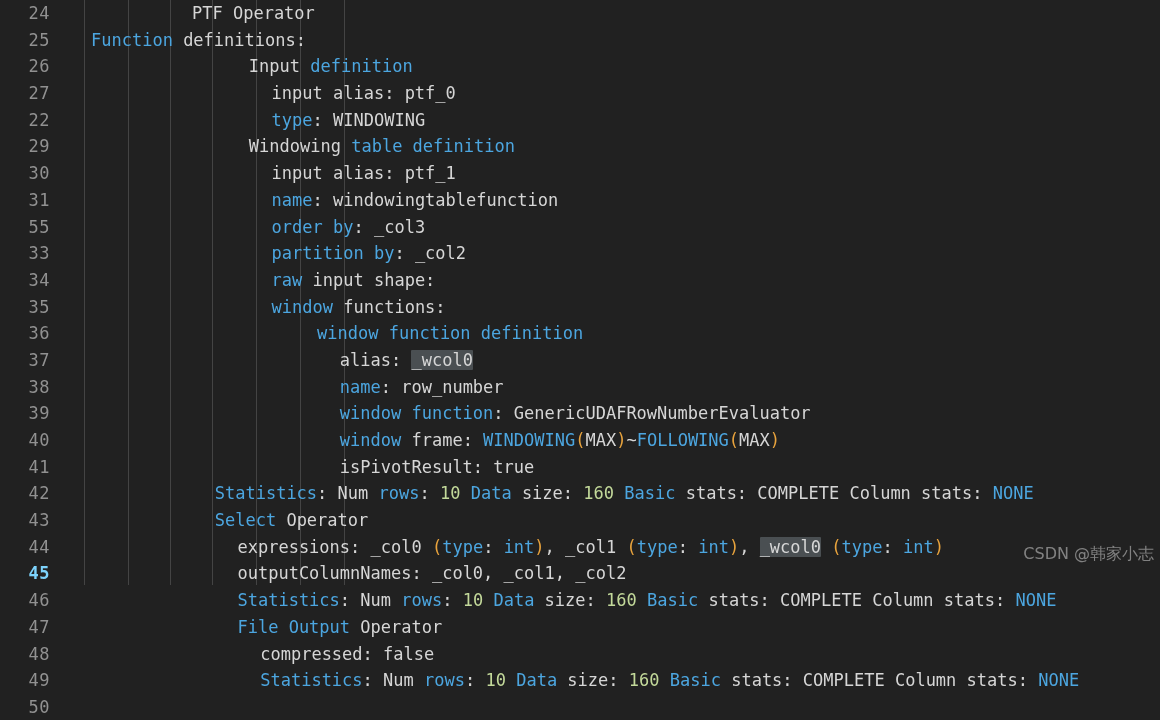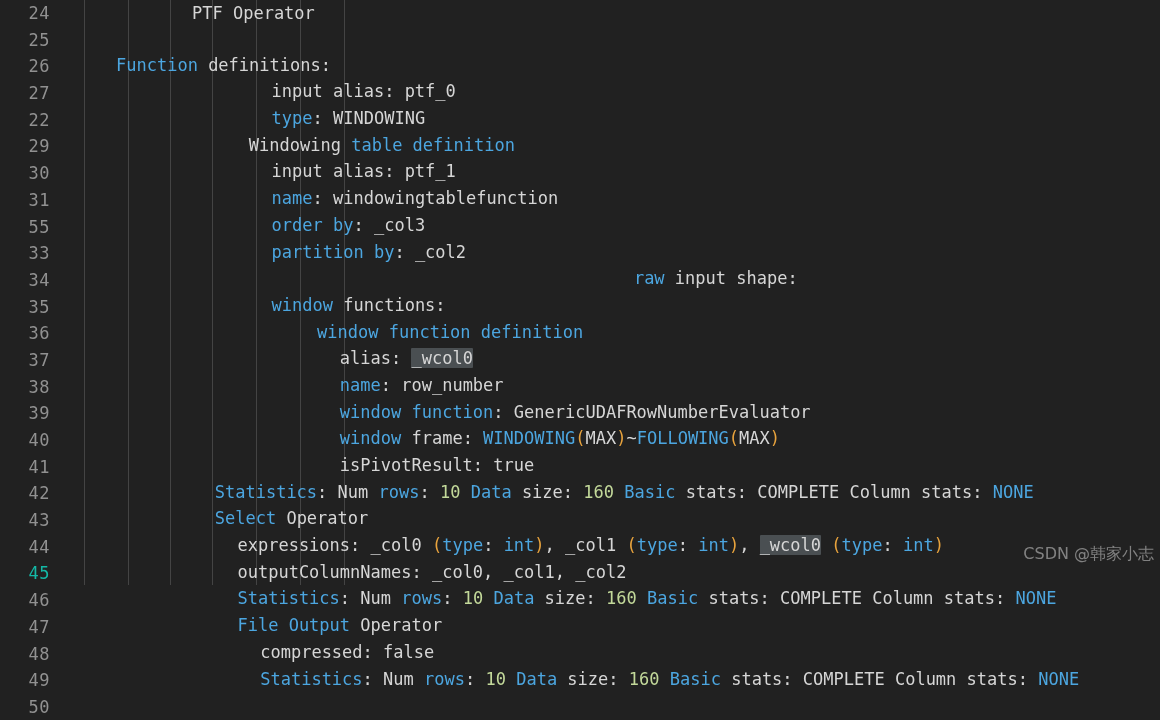--- a/index.html
+++ b/index.html
@@ -39,22 +39,22 @@
   .ln {
     height: 26.7px;
     line-height: 26.7px;
     font-size: 17px;
     color: #919191;
     padding-right: 8px;
     box-sizing: border-box;
     letter-spacing: .5px;
   }
   .ln.active {
-    color: #14b8a6;
-    font-weight: normal;
+    color: #7dd3fc;
+    font-weight: bold;
   }
   #code {
     position: absolute;
     left: 0; top: 0;
     width: 1160px;
     height: 720px;
     z-index: 2;
   }
   .cl {
     height: 26.7px;
@@ -123,29 +123,30 @@
       <div class="ln active">45</div>
       <div class="ln">46</div>
       <div class="ln">47</div>
       <div class="ln">48</div>
       <div class="ln">49</div>
       <div class="ln">50</div>
     </div>
 
   <div id="code">
       <div class="cl" style="padding-left: 192px;"><span class="tx">PTF Operator</span></div>
-      <div class="cl" style="padding-left: 116px; margin-top: 25px;"><span class="kw">Function</span><span class="tx"> definitions:</span></div>
+      <div class="cl" style="padding-left: 91px;"><span class="kw">Function</span><span class="tx"> definitions:</span></div>
+      <div class="cl" style="padding-left: 248.85px;"><span class="tx">Input </span><span class="kw">definition</span></div>
       <div class="cl" style="padding-left: 271.59px;"><span class="tx">input alias: ptf_0</span></div>
       <div class="cl" style="padding-left: 271.59px;"><span class="kw">type</span><span class="tx">: WINDOWING</span></div>
       <div class="cl" style="padding-left: 248.85px;"><span class="tx">Windowing </span><span class="kw">table definition</span></div>
       <div class="cl" style="padding-left: 271.59px;"><span class="tx">input alias: ptf_1</span></div>
       <div class="cl" style="padding-left: 271.59px;"><span class="kw">name</span><span class="tx">: windowingtablefunction</span></div>
       <div class="cl" style="padding-left: 271.59px;"><span class="kw">order by</span><span class="tx">: _col3</span></div>
       <div class="cl" style="padding-left: 271.59px;"><span class="kw">partition by</span><span class="tx">: _col2</span></div>
-      <div class="cl" style="padding-left: 271.59px; text-align: center;"><span class="kw">raw</span><span class="tx"> input shape:</span></div>
+      <div class="cl" style="padding-left: 271.59px;"><span class="kw">raw</span><span class="tx"> input shape:</span></div>
       <div class="cl" style="padding-left: 271.59px;"><span class="kw">window</span><span class="tx"> functions:</span></div>
       <div class="cl" style="padding-left: 317.07px;"><span class="kw">window function definition</span></div>
       <div class="cl" style="padding-left: 339.81px;"><span class="tx">alias: </span><span class="tx hl">_wcol0</span></div>
       <div class="cl" style="padding-left: 339.81px;"><span class="kw">name</span><span class="tx">: row_number</span></div>
       <div class="cl" style="padding-left: 339.81px;"><span class="kw">window function</span><span class="tx">: GenericUDAFRowNumberEvaluator</span></div>
       <div class="cl" style="padding-left: 339.81px;"><span class="kw">window</span><span class="tx"> frame: </span><span class="kw">WINDOWING</span><span class="pn">(</span><span class="tx">MAX</span><span class="pn">)</span><span class="tx">~</span><span class="kw">FOLLOWING</span><span class="pn">(</span><span class="tx">MAX</span><span class="pn">)</span></div>
       <div class="cl" style="padding-left: 339.81px;"><span class="tx">isPivotResult: true</span></div>
       <div class="cl" style="padding-left: 214.74px;"><span class="kw">Statistics</span><span class="tx">: Num </span><span class="kw">rows</span><span class="tx">: </span><span class="num">10</span><span class="tx"> </span><span class="kw">Data</span><span class="tx"> size: </span><span class="num">160</span><span class="tx"> </span><span class="kw">Basic</span><span class="tx"> stats: COMPLETE Column stats: </span><span class="kw">NONE</span></div>
       <div class="cl" style="padding-left: 214.74px;"><span class="kw">Select</span><span class="tx"> Operator</span></div>
       <div class="cl" style="padding-left: 237.48px;"><span class="tx">expressions: _col0 </span><span class="pn">(</span><span class="kw">type</span><span class="tx">: </span><span class="kw">int</span><span class="pn">)</span><span class="tx">, _col1 </span><span class="pn">(</span><span class="kw">type</span><span class="tx">: </span><span class="kw">int</span><span class="pn">)</span><span class="tx">, </span><span class="tx hl">_wcol0</span><span class="tx"> </span><span class="pn">(</span><span class="kw">type</span><span class="tx">: </span><span class="kw">int</span><span class="pn">)</span></div>

